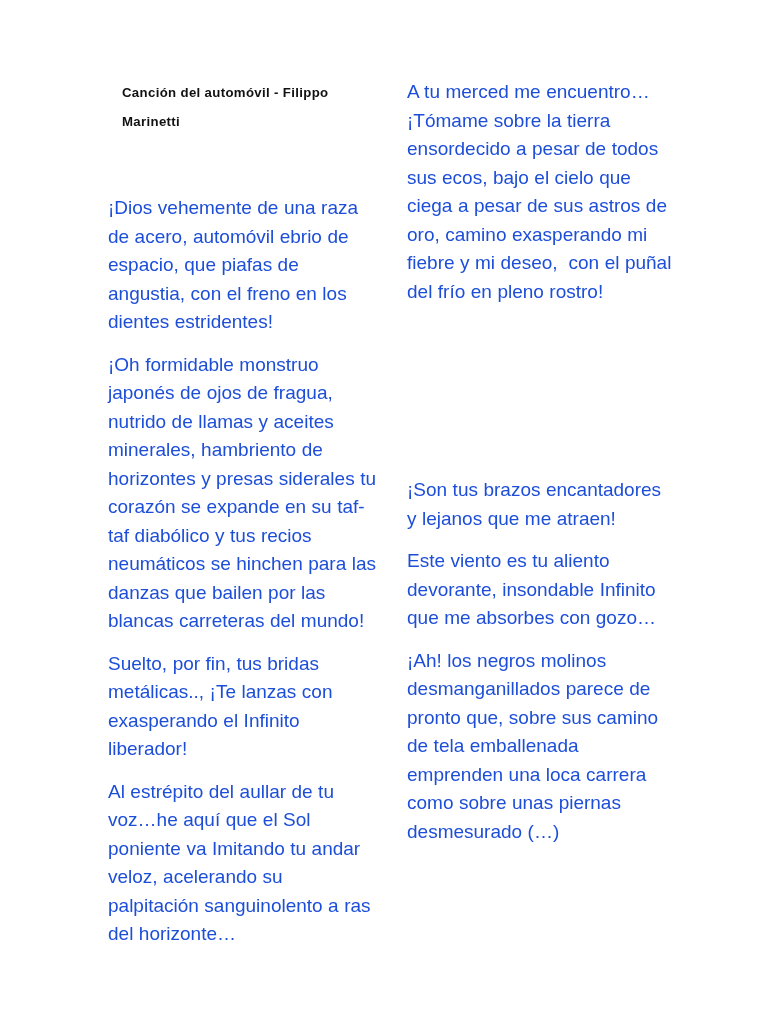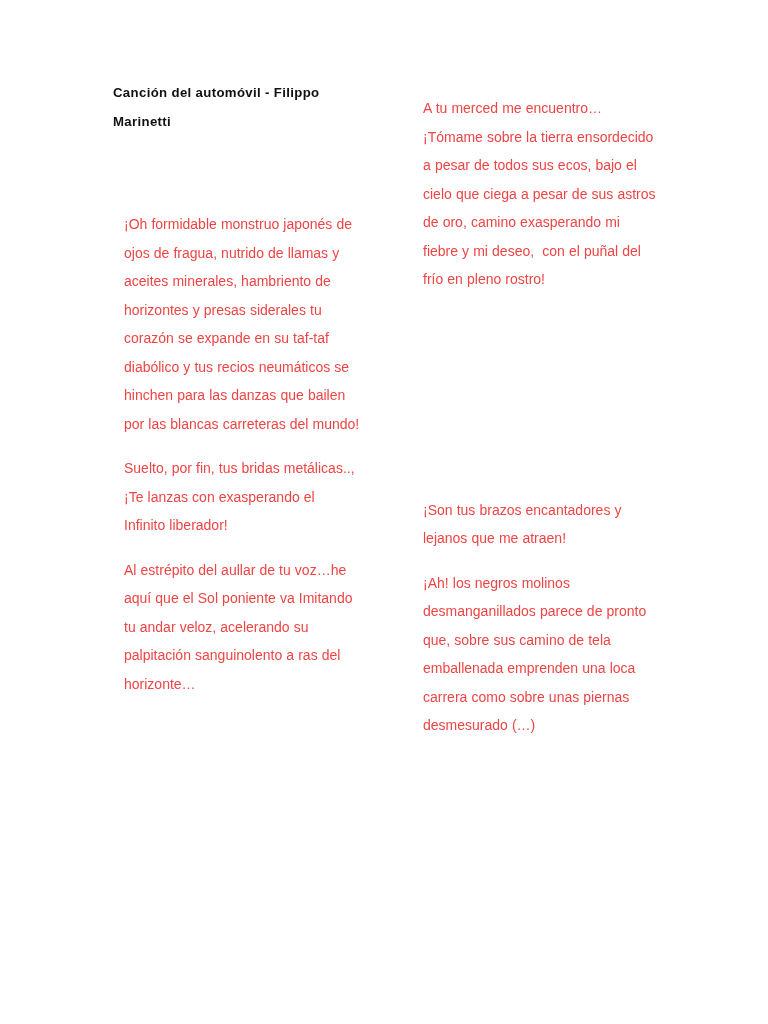--- a/index.html
+++ b/index.html
@@ -39,28 +39,28 @@
   .col-right {
     width: 378px;
     padding-left: 17px;
     padding-right: 95px;
   }
   .doc-title {
     font-size: 13.2px;
     font-weight: bold;
     line-height: 29px;
     letter-spacing: 0.35px;
-    margin: 0 0 0 5px;
+    margin: 0 0 0 14px;
     color: #111111;
   }
   .para {
-    font-size: 14px;
+    font-size: 19px;
     line-height: 28.5px;
-    margin: 16px;
-    color: #ef4444;
+    margin: 0;
+    color: #1d4ed8;
     white-space: pre-wrap;
     word-spacing: 0.2px;
   }
   .para + .para {
     margin-top: 14px;
   }
   .spacer-title {
     height: 58px;
   }
   .gap-right {
@@ -70,28 +70,30 @@
 </head>
 <body>
 
 <div class="page">
   <div class="columns">
 
     <div class="col col-left">
       <h1 class="doc-title">Canción del automóvil -  Filippo Marinetti</h1>
       <div class="spacer-title"></div>
 
+      <p class="para">¡Dios vehemente de una raza de acero, automóvil ebrio de espacio, que piafas de angustia, con el freno en los dientes estridentes!</p>
       <p class="para">¡Oh formidable monstruo japonés de ojos de fragua, nutrido de llamas y aceites minerales, hambriento de horizontes y presas siderales tu corazón se expande en su taf-taf diabólico y tus recios neumáticos se hinchen para las danzas que bailen por las blancas carreteras del mundo!</p>
       <p class="para">Suelto, por fin, tus bridas metálicas.., ¡Te lanzas con exasperando el Infinito liberador!</p>
       <p class="para">Al estrépito del aullar de tu voz…he aquí que el Sol poniente va Imitando tu andar veloz, acelerando su palpitación sanguinolento a ras del horizonte…</p>
     </div>
 
     <div class="col col-right">
       <p class="para">A tu merced me encuentro… ¡Tómame sobre la tierra ensordecido a pesar de todos sus ecos, bajo el cielo que ciega a pesar de sus astros de oro, camino exasperando mi fiebre y mi deseo,  con el puñal del frío en pleno rostro!</p>
 
       <div class="gap-right"></div>
 
       <p class="para">¡Son tus brazos encantadores y lejanos que me atraen!</p>
+      <p class="para">Este viento es tu aliento devorante, insondable Infinito que me absorbes con gozo…</p>
       <p class="para">¡Ah! los negros molinos desmanganillados parece de pronto que, sobre sus camino de tela emballenada emprenden una loca carrera como sobre unas piernas desmesurado (…)</p>
     </div>
 
   </div>
 </div>
 
 </body></html>

